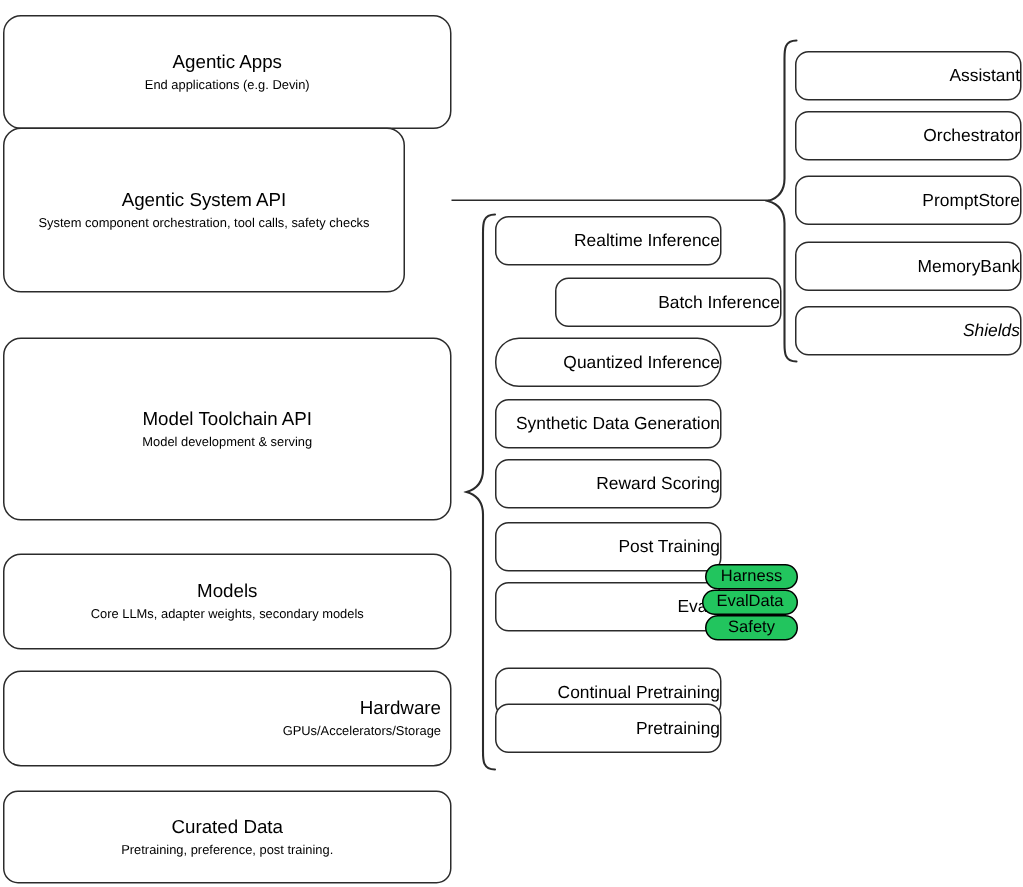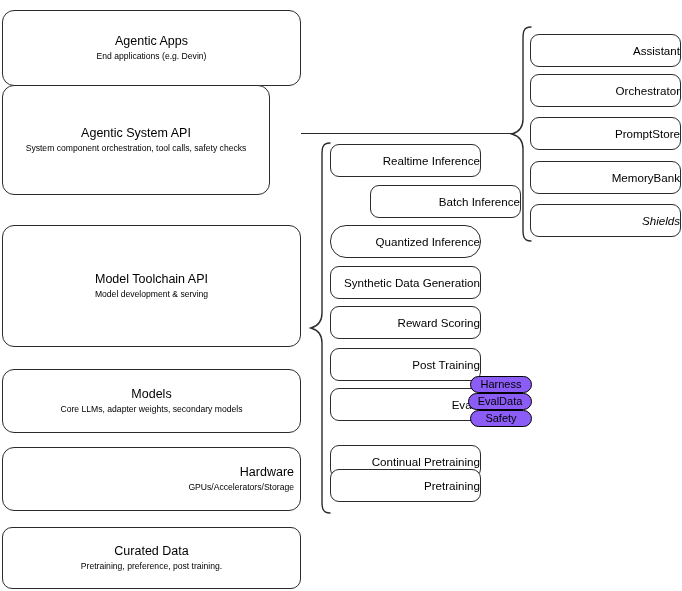--- a/index.html
+++ b/index.html
@@ -64,21 +64,21 @@
     color: #000;
     white-space: nowrap;
   }
 
   
   .badge {
     position: absolute;
     box-sizing: border-box;
     border: 1.3px solid #000000;
     border-radius: 11px;
-    background: #8b5cf6;
+    background: #22c55e;
     display: flex;
     align-items: center;
     justify-content: center;
     text-align: center;
     font-size: 11px;
     line-height: 13px;
     color: #000;
     white-space: nowrap;
     z-index: 6;
   }

